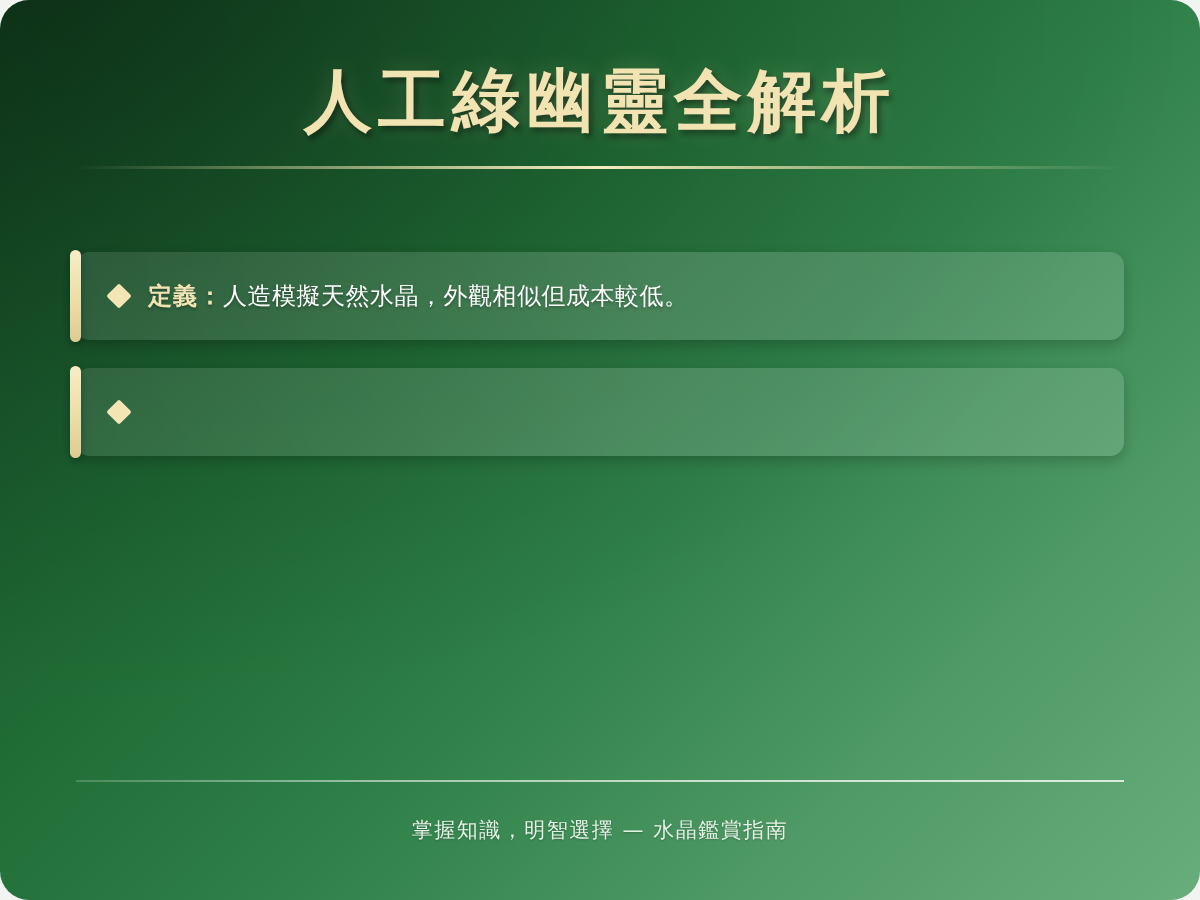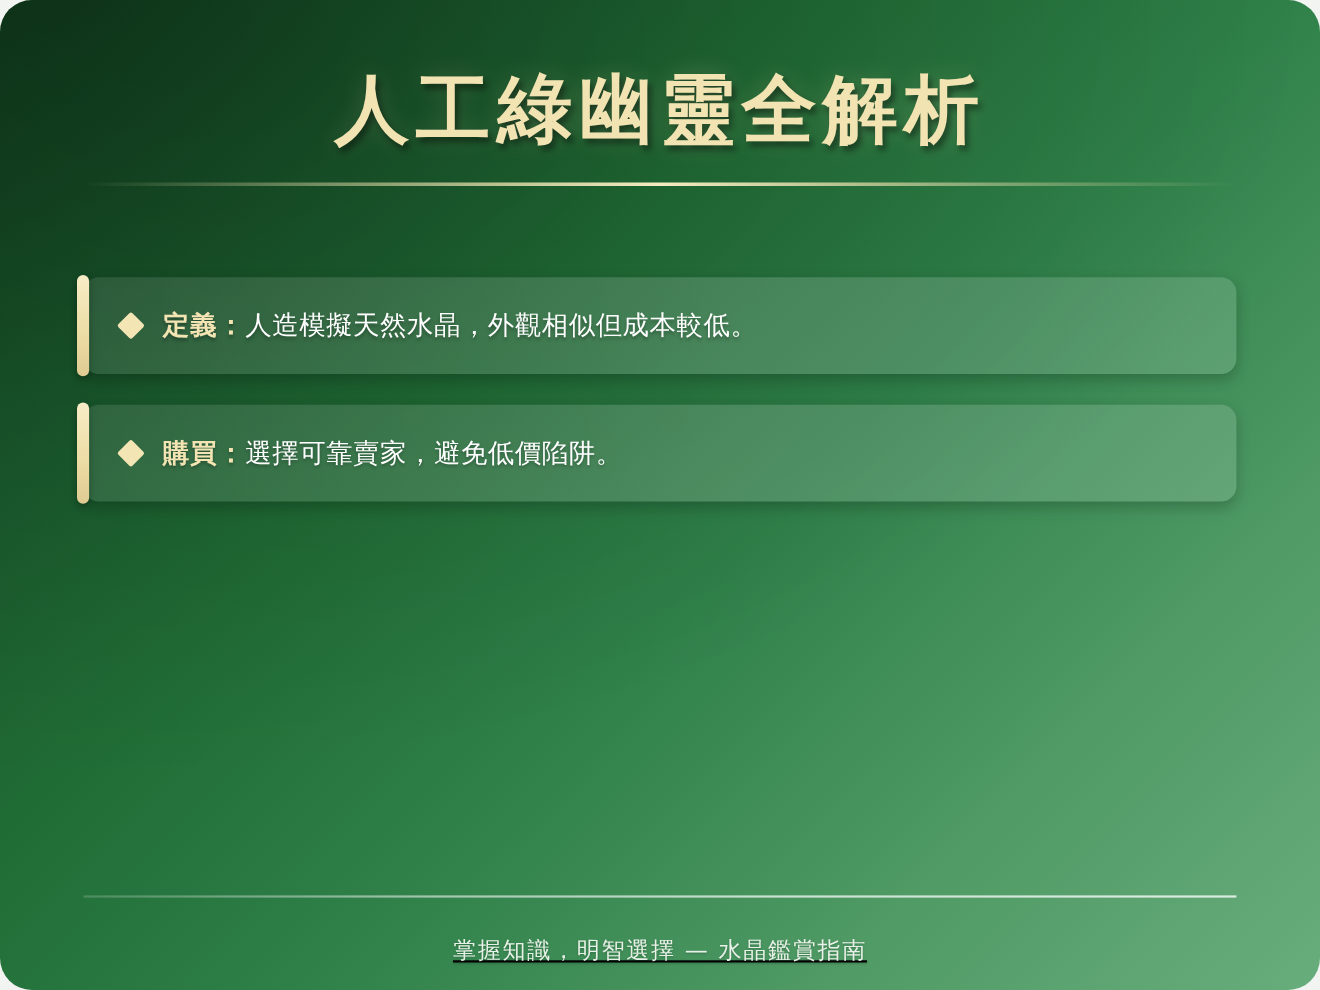--- a/index.html
+++ b/index.html
@@ -140,23 +140,22 @@
     letter-spacing: 1px;
   }
 
   
   .footer-wrap {
     position: absolute;
     left: 0;
     right: 0;
     bottom: 0;
     z-index: 2;
-    padding-bottom: 22px;
+    padding-bottom: 56px;
     text-align: center;
-    text-decoration: underline;
   }
 
   .footer-rule {
     width: 1048px;
     height: 2px;
     margin: 0 auto 34px;
     background: linear-gradient(90deg,
       rgba(255,255,255,0.18) 0%,
       rgba(255,255,255,0.55) 30%,
       rgba(255,255,255,0.72) 60%,
@@ -186,21 +185,20 @@
 
     <div class="card">
       <span class="bullet"></span>
       <span class="card-text"><span class="card-label">定義：</span><span>人造模擬天然水晶，外觀相似但成本較低。</span></span>
     </div>
 
 
 
     <div class="card">
       <span class="bullet"></span>
-      <span class="card-text"><span class="card-label">購買：</span><span>選擇可靠賣家，避免低價陷阱。</span></span>
     </div>
 
   </div>
 
   <div class="footer-wrap">
     <div class="footer-rule"></div>
     <p class="footer-text">掌握知識，明智選擇 — 水晶鑑賞指南</p>
   </div>
 
 </div>

